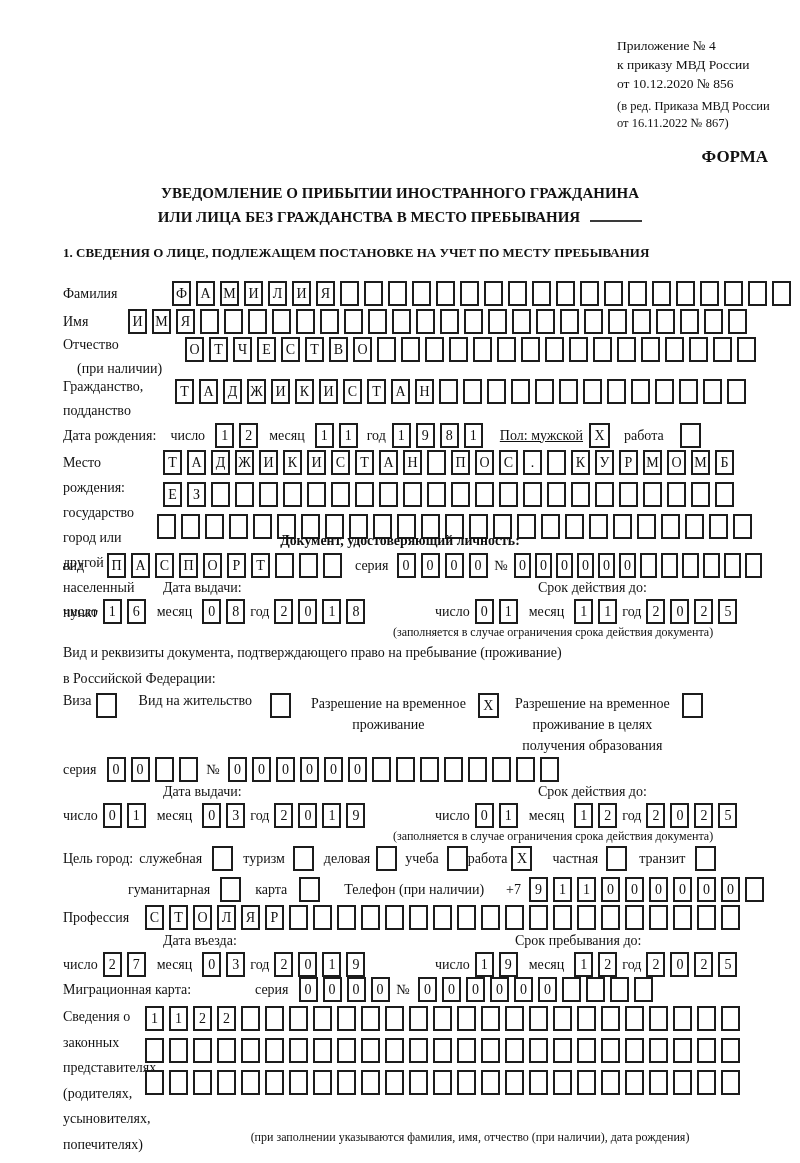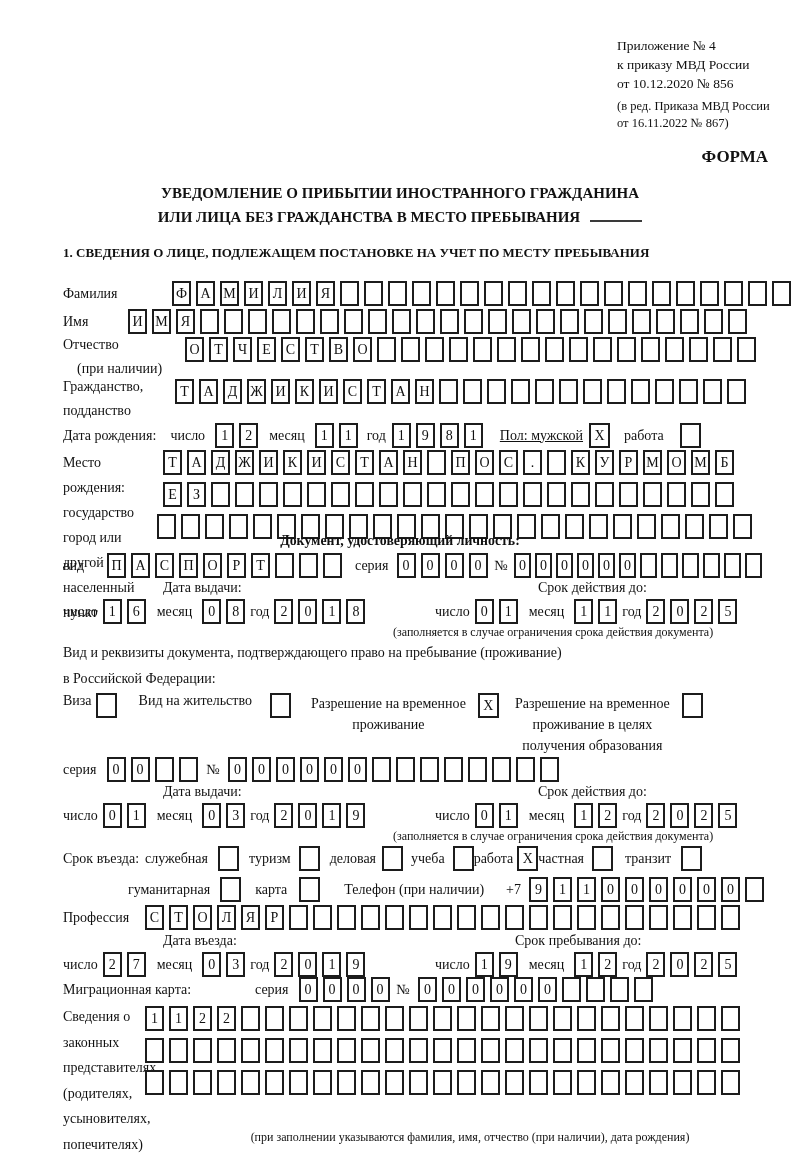--- a/index.html
+++ b/index.html
@@ -467,32 +467,32 @@
         <span class="cell">2</span>
         <span class="cell">0</span>
         <span class="cell">2</span>
         <span class="cell">5</span>
       </span>
   </div>
   <div class="abs note" style="left:330px; top:45px;">(заполняется в случае ограничения срока действия документа)</div>
 </div>
 
 <div class="abs rowc" style="left:63px; top:846px;">
-  <span>Срок въезда:</span>
+  <span>Цель город:</span>
   <span style="margin-left:6px;">служебная</span>
   <span class="cb" style="margin-left:10px;"></span>
   <span style="margin-left:10px;">туризм</span>
   <span class="cb" style="margin-left:8px;"></span>
   <span style="margin-left:10px;">деловая</span>
   <span class="cb" style="margin-left:6px;"></span>
   <span style="margin-left:8px;">учеба</span>
   <span class="cb" style="margin-left:8px;"></span>
   <span style="margin-left:0;">работа</span>
   <span class="cb" style="margin-left:4px;">X</span>
-  <span style="margin-left:0;">частная</span>
+  <span style="margin-left:20px;">частная</span>
   <span class="cb" style="margin-left:8px;"></span>
   <span style="margin-left:12px;">транзит</span>
   <span class="cb" style="margin-left:10px;"></span>
 </div>
 
 <div class="abs rowc" style="left:128px; top:877px;">
   <span>гуманитарная</span>
   <span class="cb" style="margin-left:10px;"></span>
   <span style="margin-left:14px;">карта</span>
   <span class="cb" style="margin-left:12px;"></span>

